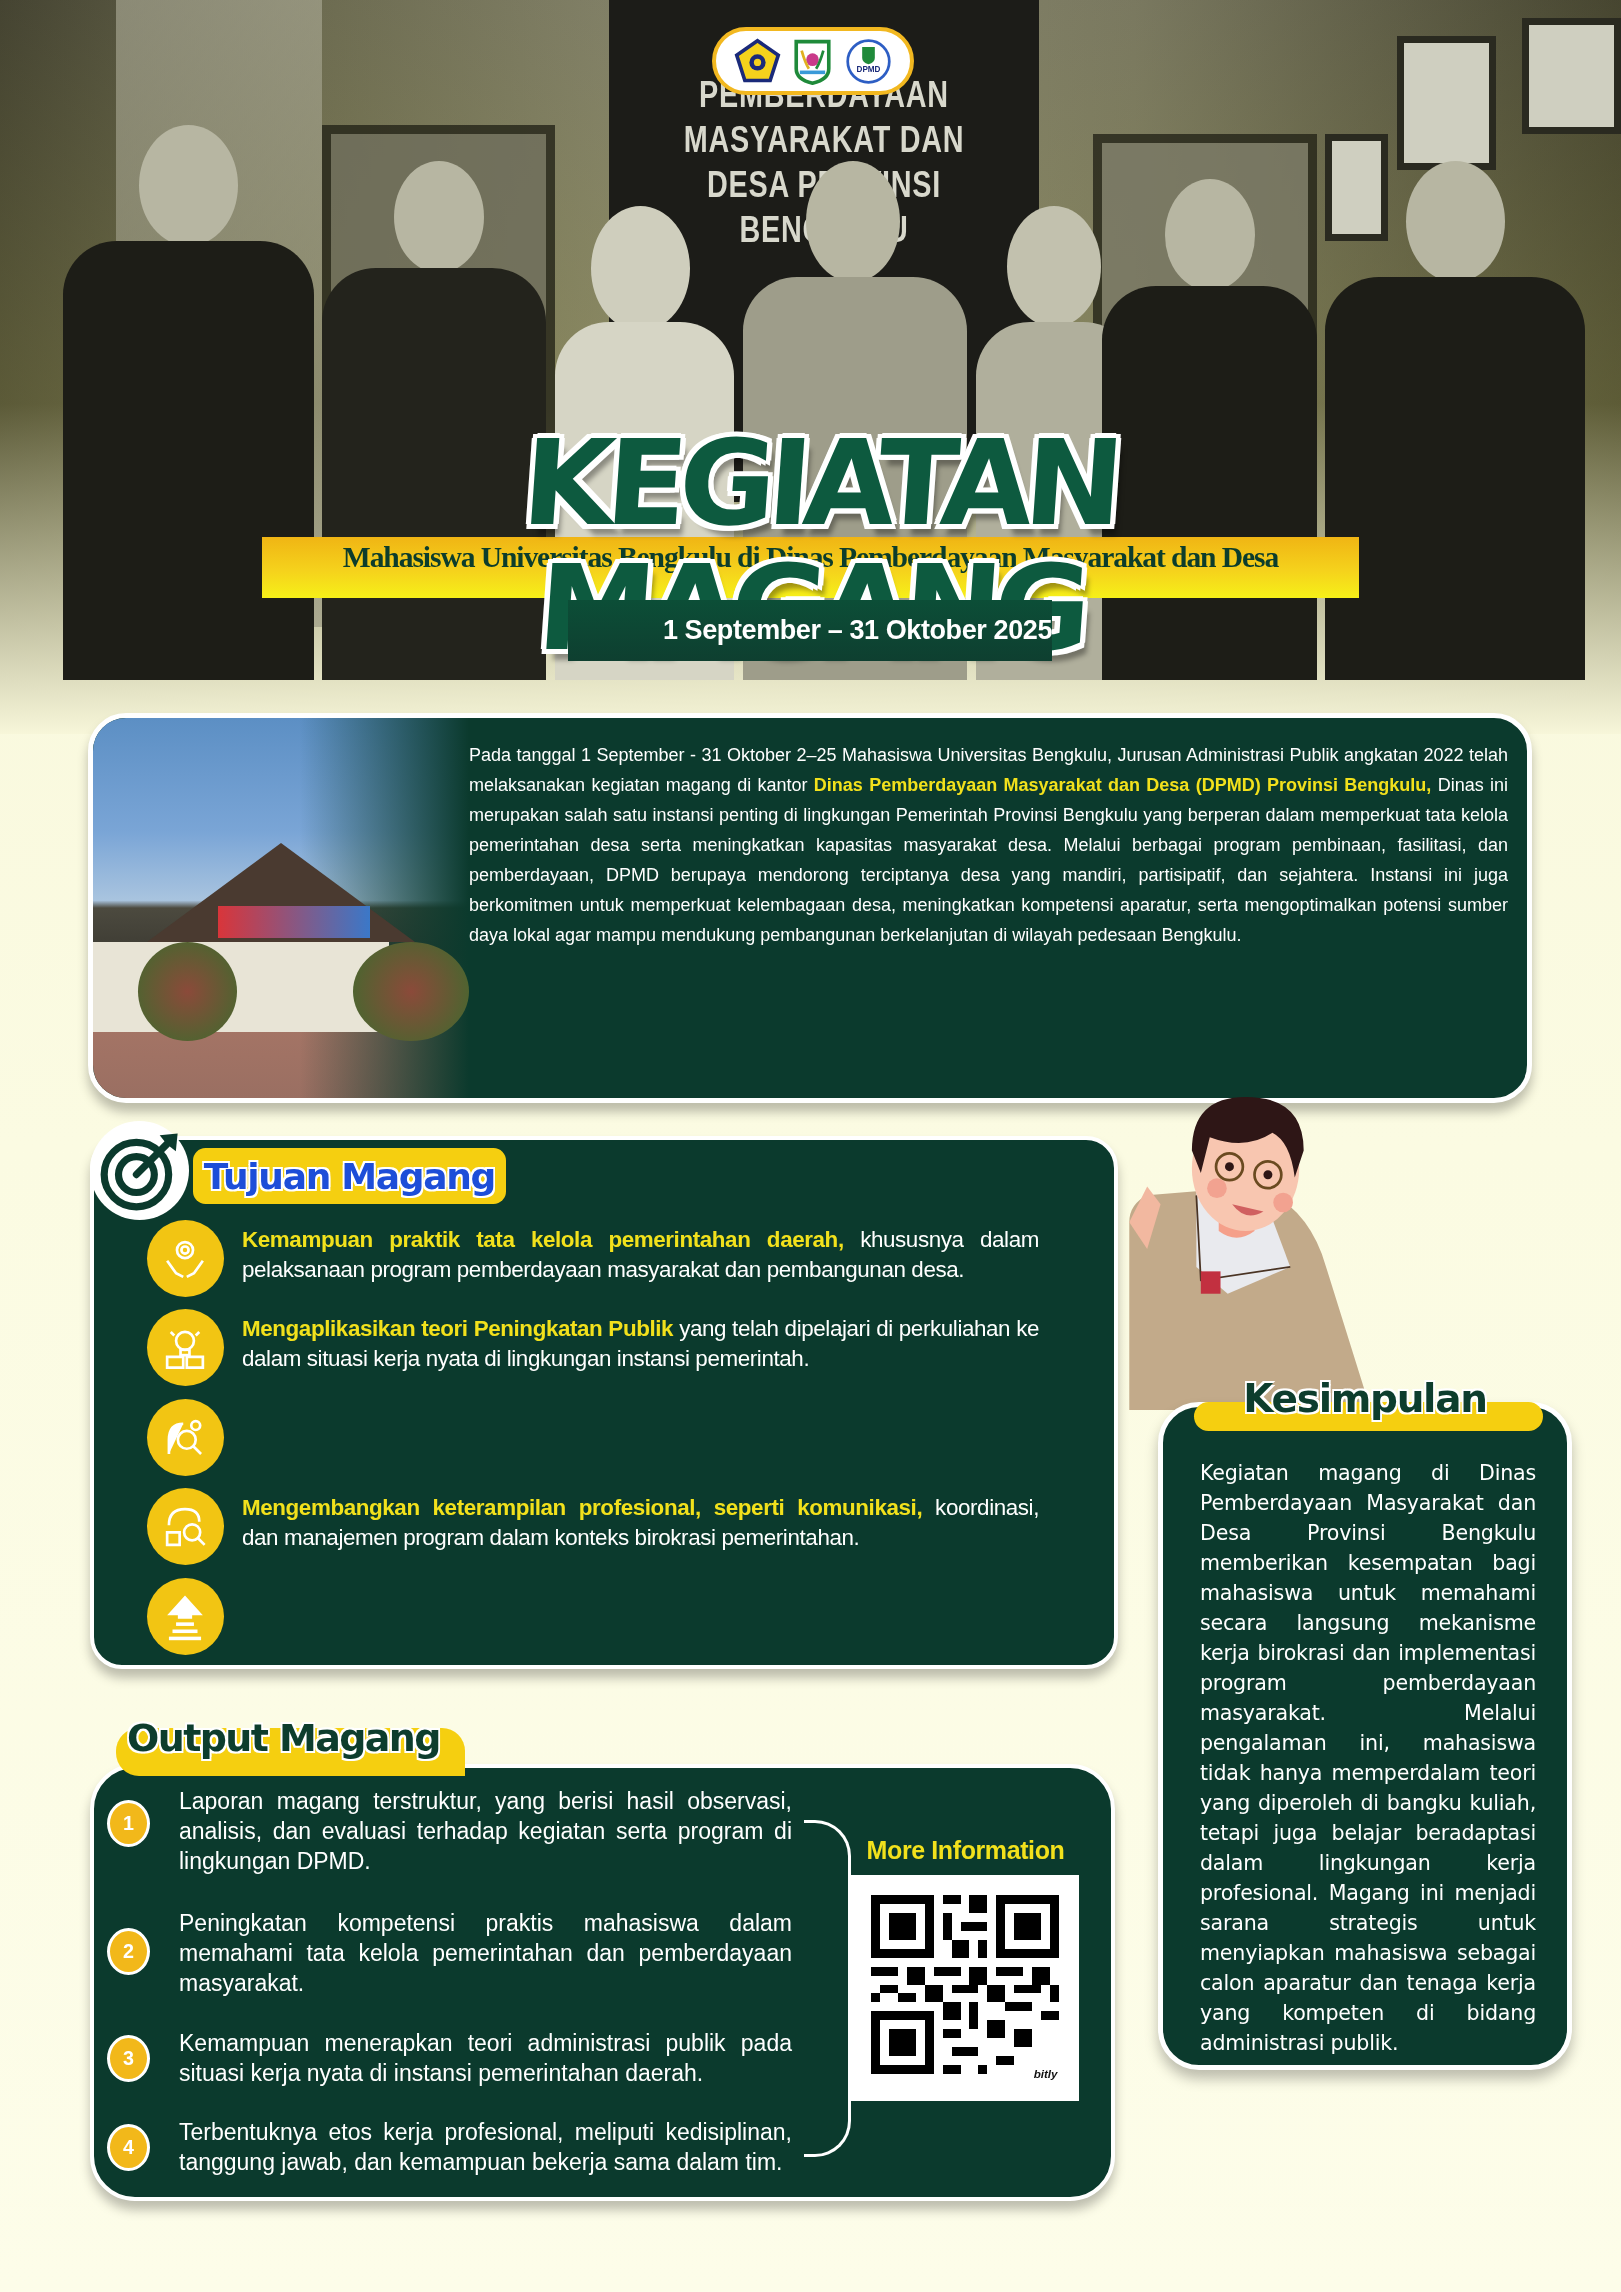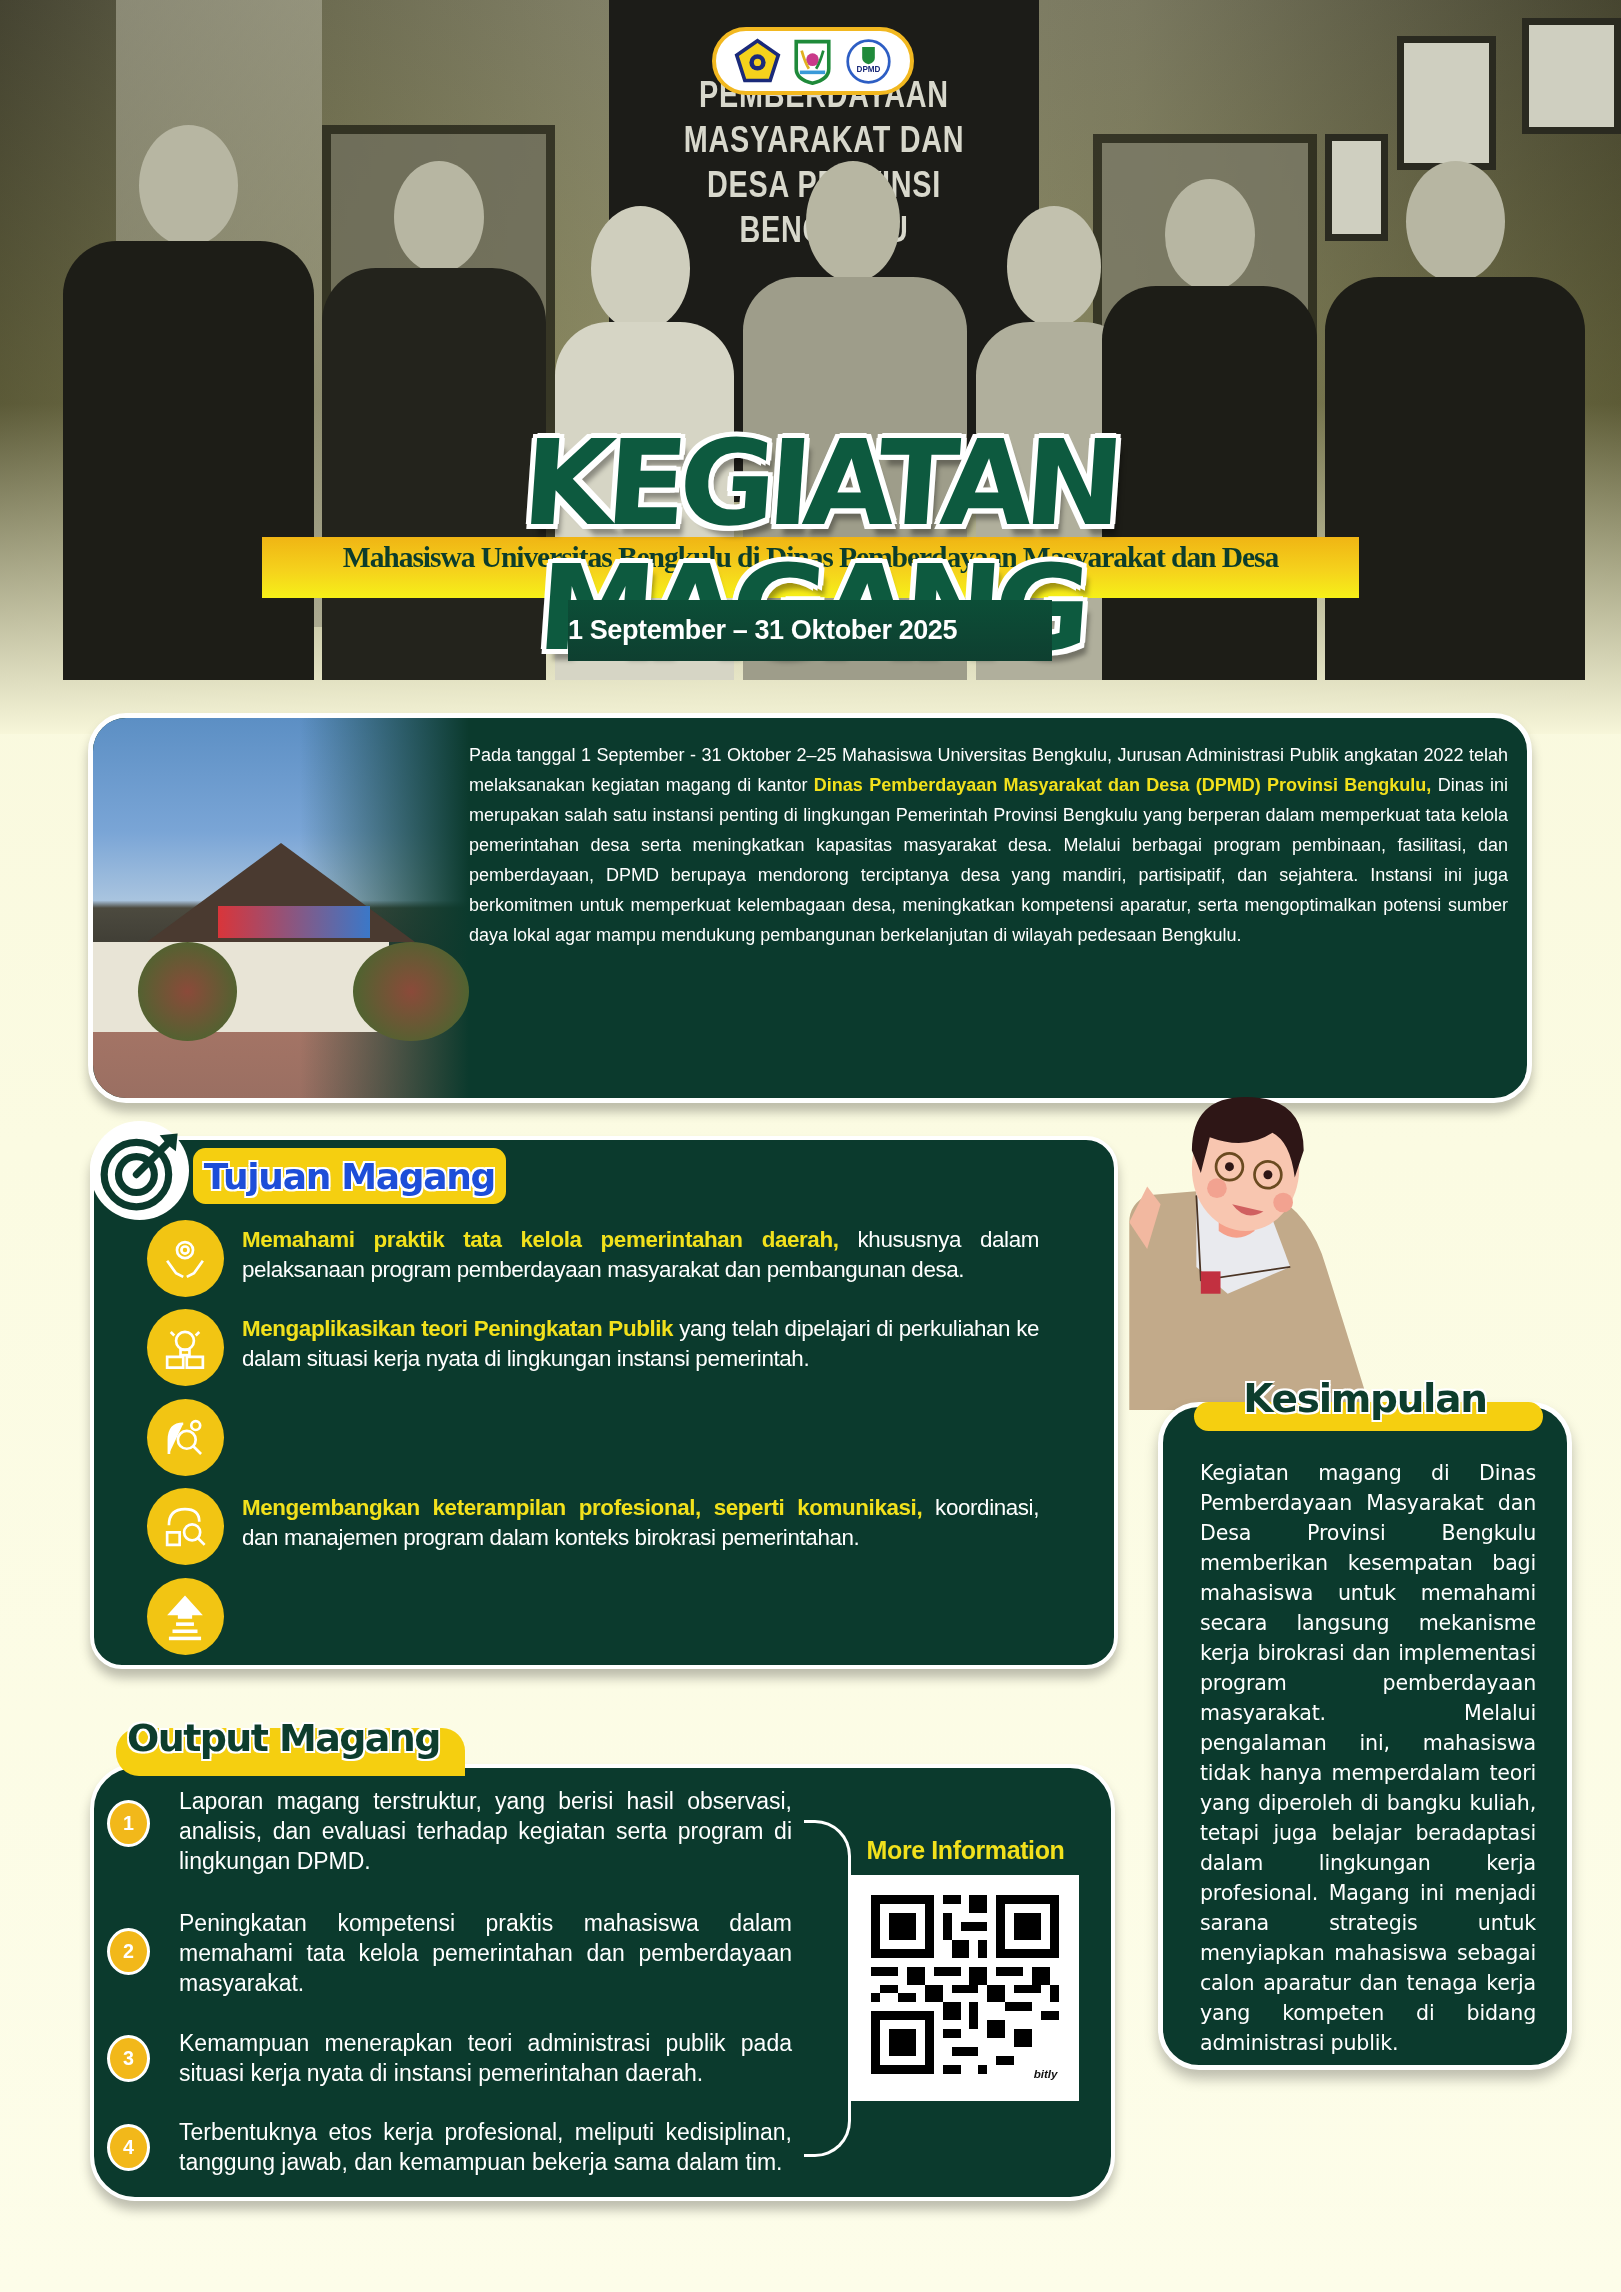--- a/index.html
+++ b/index.html
@@ -45,21 +45,21 @@
     background: linear-gradient(180deg,#f0b514 0%,#f5d21c 55%,#f6f018 100%);
   }
   .subtitle-band span {
     position:absolute; left:0; right:0; top:3.6px; text-align:center;
     font-family:Liberation Serif, serif; font-weight:bold;
     font-size:29.6px; color:#0c3d2c; letter-spacing:-1.1px;
   }
   .date-box {
     position:absolute; left:568px; top:600px; width:484px; height:61px;
     background: linear-gradient(180deg,#0c4e37 0%,#0e3f30 100%);
-    display:flex; align-items:center; justify-content:flex-start;
+    display:flex; align-items:center; justify-content:flex-end;
   }
   .date-box span { color:#fff; font-weight:bold; font-size:27px; letter-spacing:-0.4px; }
 
   
   .intro-card {
     position:absolute; left:88px; top:713px; width:1444px; height:390px;
     background:#0b3a2d; border:5.4px solid #fff; border-radius:38px; overflow:hidden;
     box-shadow: 0 9px 10.7px rgba(0,0,0,.25);
   }
   .intro-photo {
@@ -266,21 +266,21 @@
 
 <div class="goal" style="top:1220px;">
   <div class="gicon">
     <svg width="50" height="50" viewBox="0 0 56 56" fill="none" stroke="#fff" stroke-width="3">
         <circle cx="28" cy="18" r="9"></circle>
         <circle cx="28" cy="18" r="4"></circle>
         <path d="M8 30 L18 44 L26 48"></path>
         <path d="M48 30 L38 44 L30 48"></path>
       </svg>
   </div>
-  <p class="gtext"><span class="hl">Memahami praktik tata kelola pemerintahan daerah,</span><span> khususnya dalam pelaksanaan program pemberdayaan masyarakat dan pembangunan desa.</span></p>
+  <p class="gtext"><span class="hl">Kemampuan praktik tata kelola pemerintahan daerah,</span><span> khususnya dalam pelaksanaan program pemberdayaan masyarakat dan pembangunan desa.</span></p>
 </div>
 <div class="goal" style="top:1309px;">
   <div class="gicon">
     <svg width="50" height="50" viewBox="0 0 56 56" fill="none" stroke="#fff" stroke-width="3">
         <circle cx="28" cy="20" r="10"></circle>
         <rect x="23" y="30" width="10" height="6"></rect>
         <path d="M8 38 H26 V50 H8 Z"></path>
         <path d="M30 38 H48 V50 H30 Z"></path>
         <line x1="12" y1="10" x2="16" y2="14"></line>
         <line x1="44" y1="10" x2="40" y2="14"></line>

